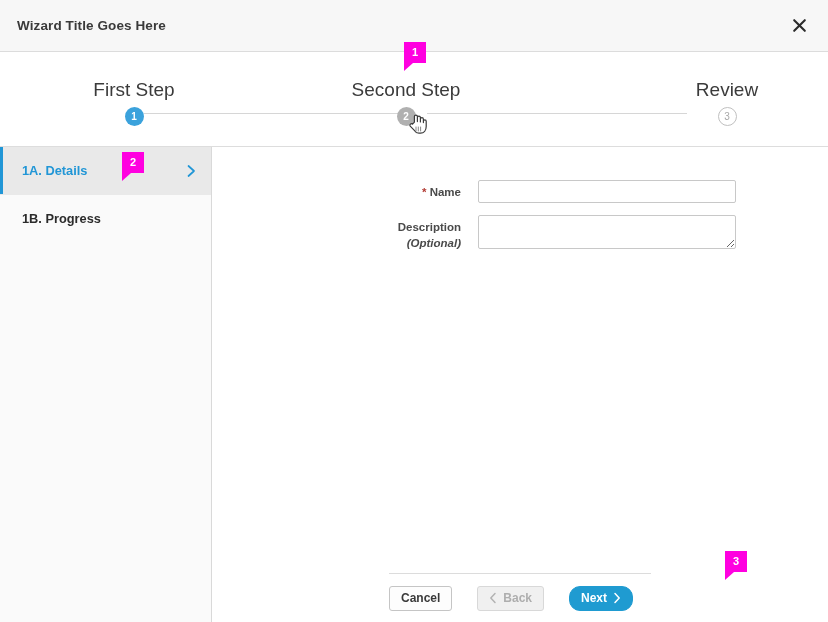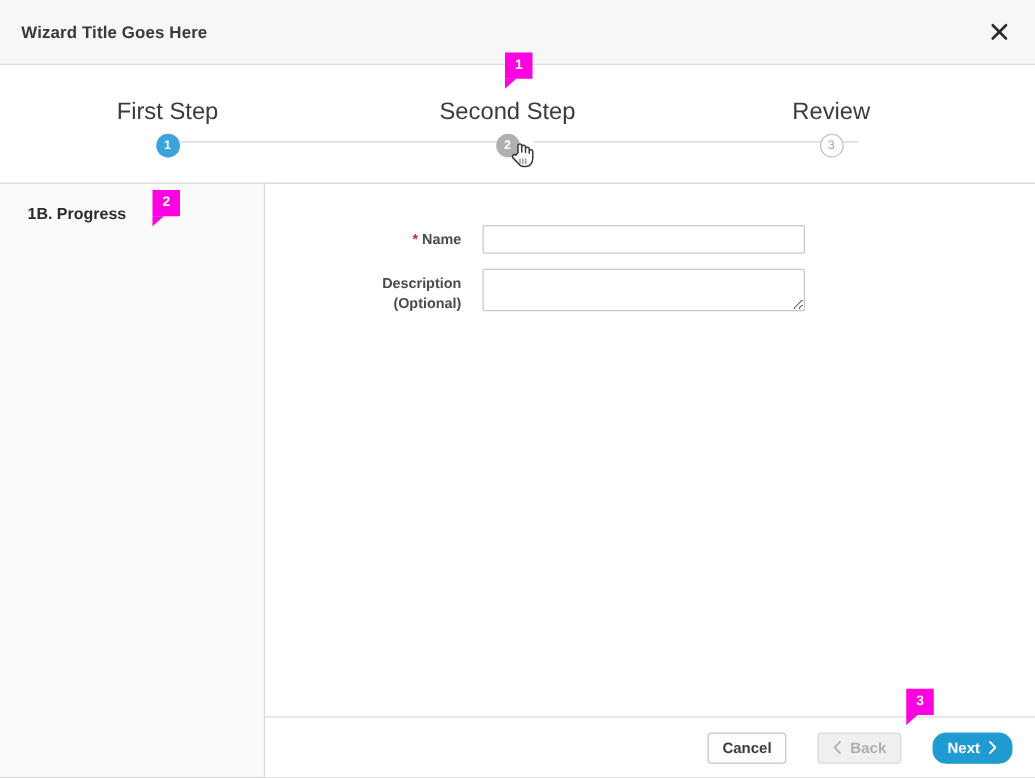--- a/index.html
+++ b/index.html
@@ -175,20 +175,21 @@
     align-items: center;
   }
 
   
   .main {
     flex: 1 1 auto;
     display: flex;
     flex-direction: column;
     background: #ffffff;
     min-width: 0;
+    align-items: center;
   }
   .form-area {
     flex: 1 1 auto;
     padding-top: 33px;
     min-height: 0;
   }
   .form-row {
     display: flex;
     align-items: flex-start;
     margin-bottom: 12px;
@@ -199,21 +200,21 @@
     text-align: right;
     padding-right: 17px;
     box-sizing: border-box;
     font-size: 11.5px;
     font-weight: bold;
     color: #4a4a4a;
     line-height: 1.35;
     padding-top: 5px;
   }
   .form-label .req { color: #b23a33; font-weight: bold; }
-  .form-label .sub { display: block; font-weight: bold; }
+  .form-label .sub { display: block; font-weight: bold; font-style: italic; }
   .text-input {
     width: 258px;
     height: 23px;
     box-sizing: border-box;
     border: 1px solid #c8c8c8;
     border-radius: 2px;
     background: #ffffff;
     font-family: "Liberation Sans", sans-serif;
     font-size: 12px;
     color: #333;
@@ -342,31 +343,39 @@
       </div>
     </div>
 
     <div class="step" style="left:306px;">
       <div class="step-label">Second Step</div>
       <div class="step-circle-wrap">
         <div class="step-circle current">2</div>
       </div>
     </div>
 
-    <div class="step" style="left:565px;">
+    <div class="step" style="left:627px;">
       <div class="step-label">Review</div>
       <div class="step-circle-wrap">
         <div class="step-circle upcoming">3</div>
       </div>
     </div>
   </div>
 
   <div class="body">
 
     <div class="sidebar">
+      <div class="side-item selected">
+        <span class="side-item-label">1A. Details</span>
+        <span class="side-chevron">
+          <svg width="11" height="14" viewBox="0 0 11 14">
+            <path d="M2.5 2 L8 7 L2.5 12" fill="none" stroke="#2196d6" stroke-width="1.7" stroke-linecap="round" stroke-linejoin="round"></path>
+          </svg>
+        </span>
+      </div>
       <div class="side-item">
         <span class="side-item-label">1B. Progress</span>
       </div>
     </div>
 
     <div class="main">
       <div class="form-area">
 
         <div class="form-row">
           <div class="form-label">

